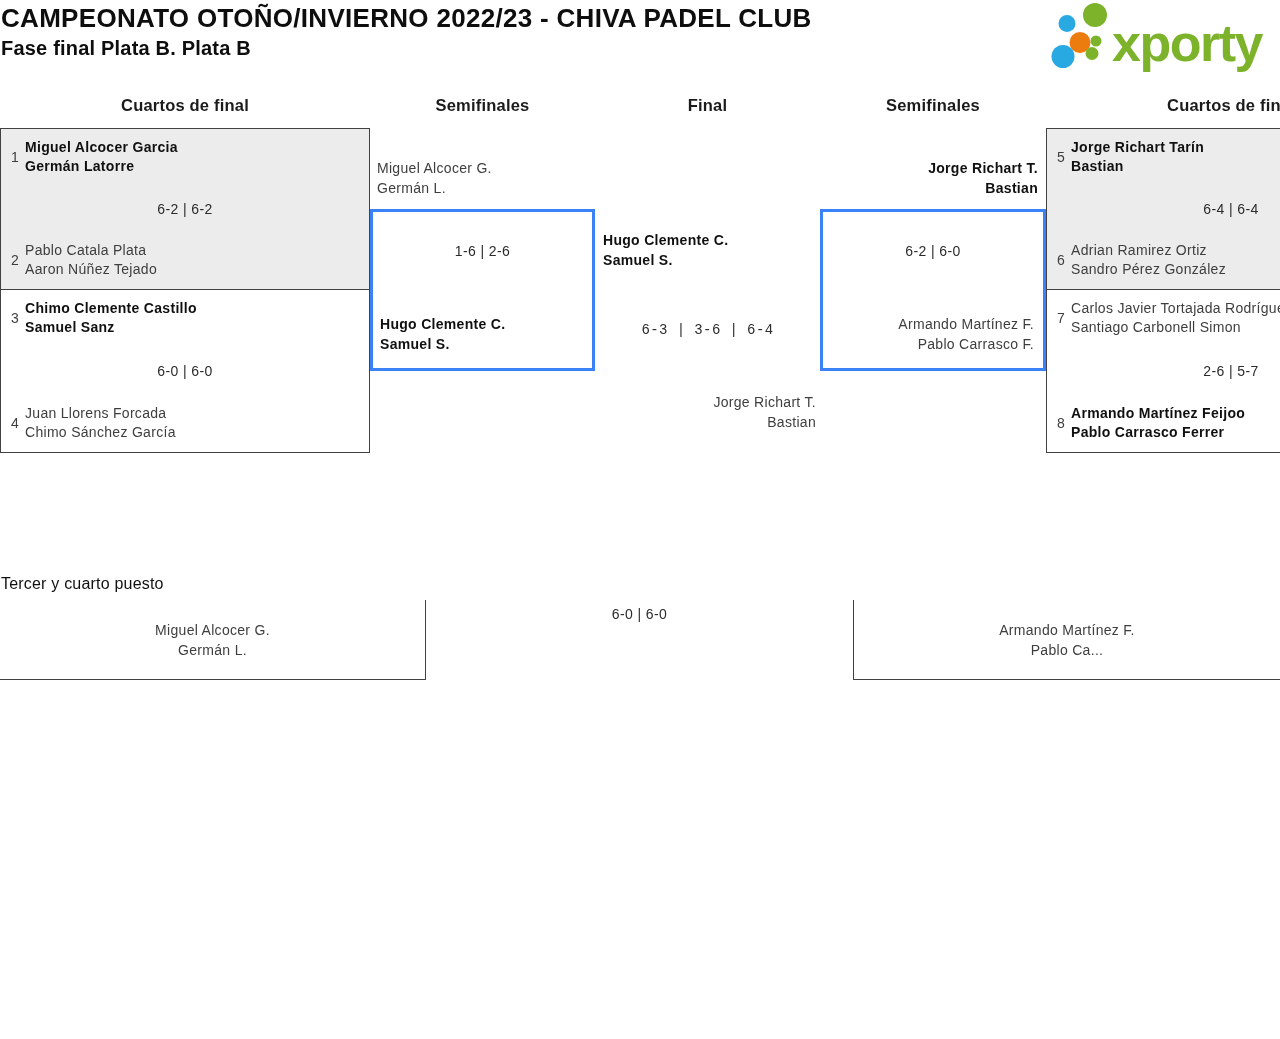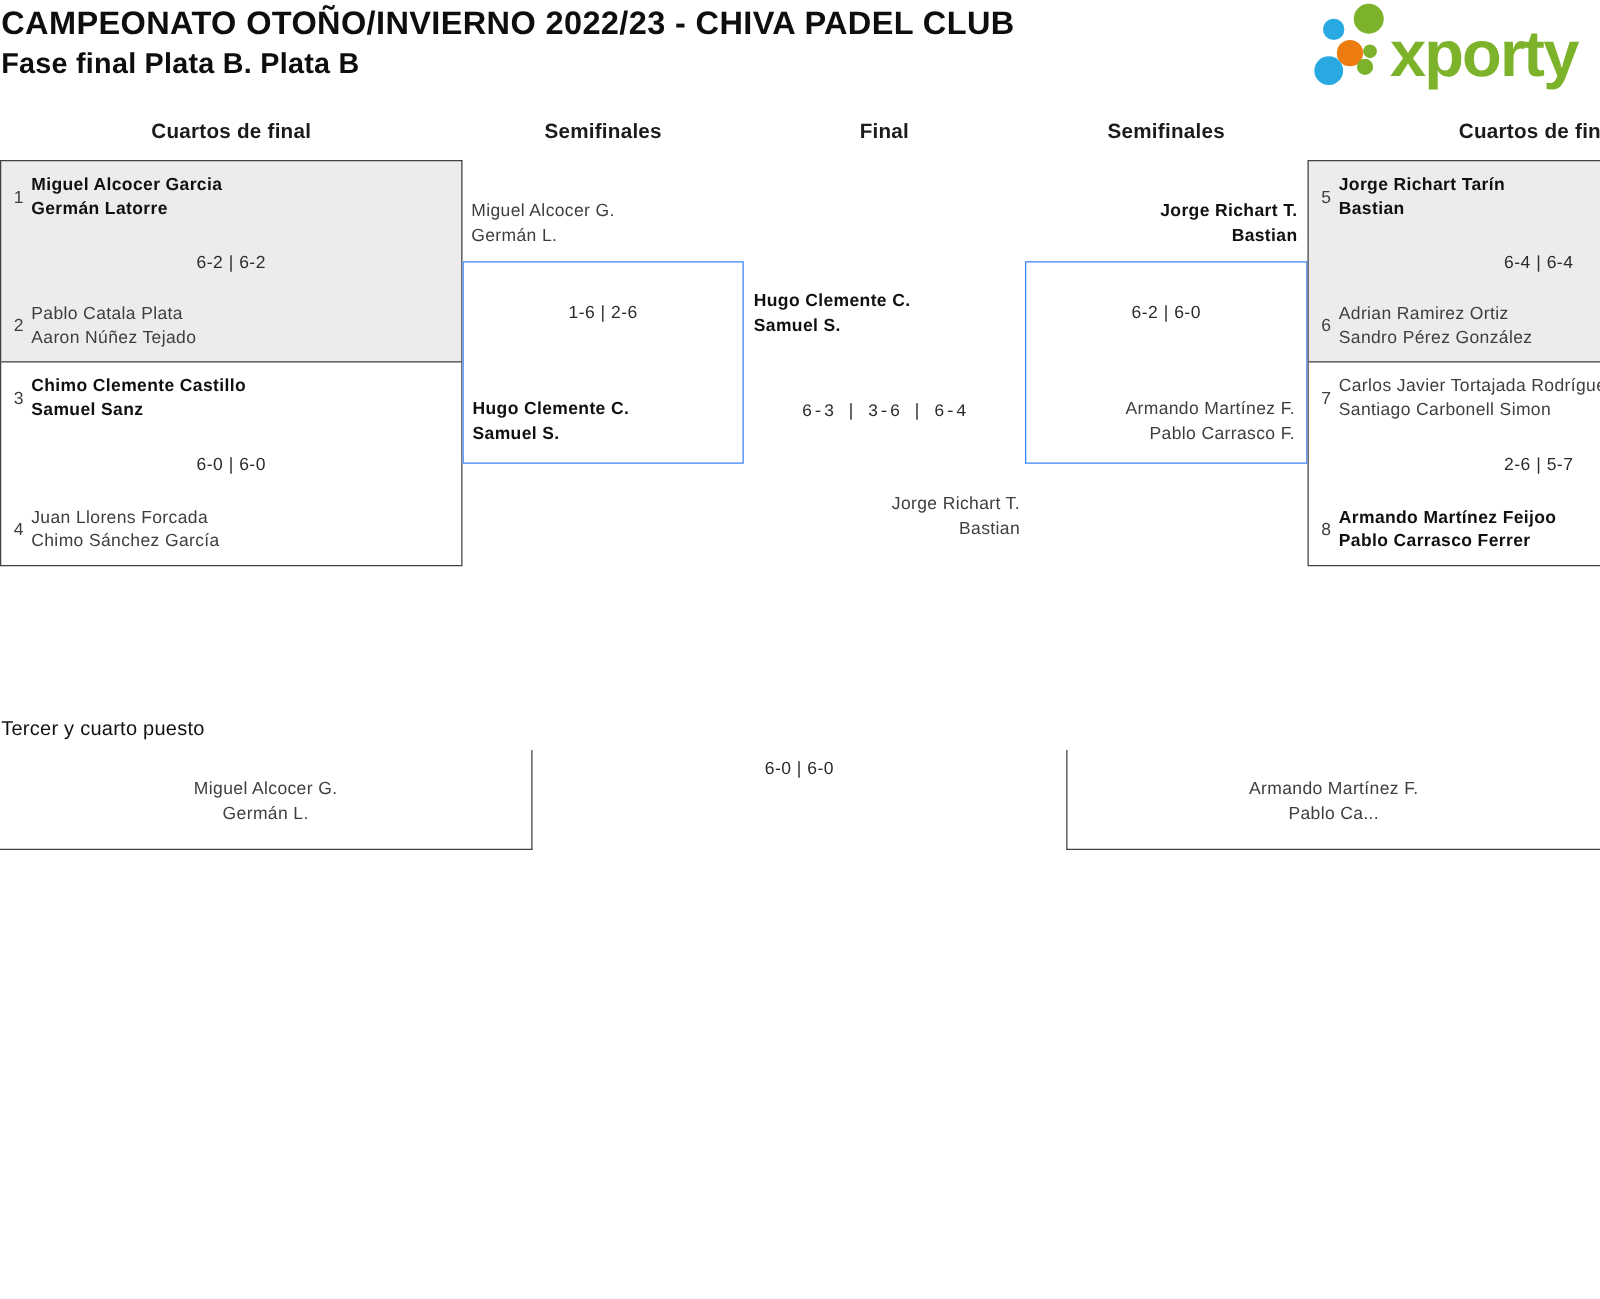--- a/index.html
+++ b/index.html
@@ -14,21 +14,21 @@
   .abs { position: absolute; }
 
   
   .page-title {
     left: 1px; top: 3px;
     font-size: 26px; font-weight: 700; letter-spacing: 0.3px;
     color: #0e0e0e; white-space: nowrap;
   }
   .page-subtitle {
     left: 1px; top: 37px;
-    font-size: 23px; font-weight: 700; letter-spacing: 0.2px;
+    font-size: 20px; font-weight: 700; letter-spacing: 0.2px;
     color: #0e0e0e; white-space: nowrap;
   }
   .logo { left: 1040px; top: 0; }
 
   
   .col-h {
     top: 96px; height: 21px;
     font-size: 16.5px; font-weight: 700; letter-spacing: 0.2px;
     color: #1b1b1b; text-align: center; white-space: nowrap;
   }
@@ -59,21 +59,21 @@
   }
   .names { font-size: 14px; line-height: 19px; letter-spacing: 0.3px; color: #3e3e3e; white-space: nowrap; }
   .names.w { font-weight: 700; color: #101010; }
   .score {
     font-size: 14px; letter-spacing: 0.4px; color: #2b2b2b;
     text-align: center; white-space: nowrap;
   }
 
   
   .sf {
-    border: 1px solid #3b82f6; background: #ffffff; box-sizing: border-box;
+    border: 3px solid #3b82f6; background: #ffffff; box-sizing: border-box;
   }
   .sf-l { left: 370px; top: 209px; width: 225px; height: 162px; }
   .sf-r { left: 820px; top: 209px; width: 226px; height: 162px; }
   .sf .score { position: absolute; left: 0; right: 0; top: 31px; }
   .sf .inside { position: absolute; bottom: 14px; }
   .sf-l .inside { left: 7px; text-align: left; }
   .sf-r .inside { right: 9px; text-align: right; }
 
   
   .label { font-size: 14px; line-height: 20px; letter-spacing: 0.3px; color: #3e3e3e; }

